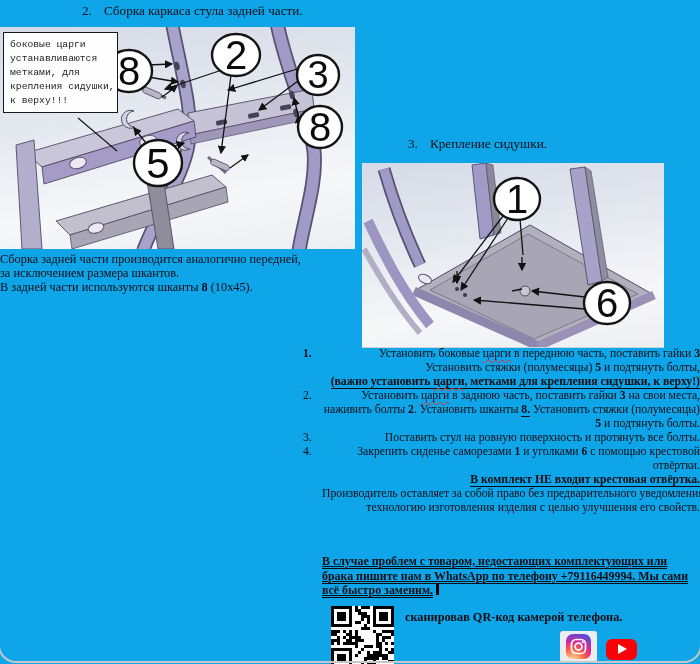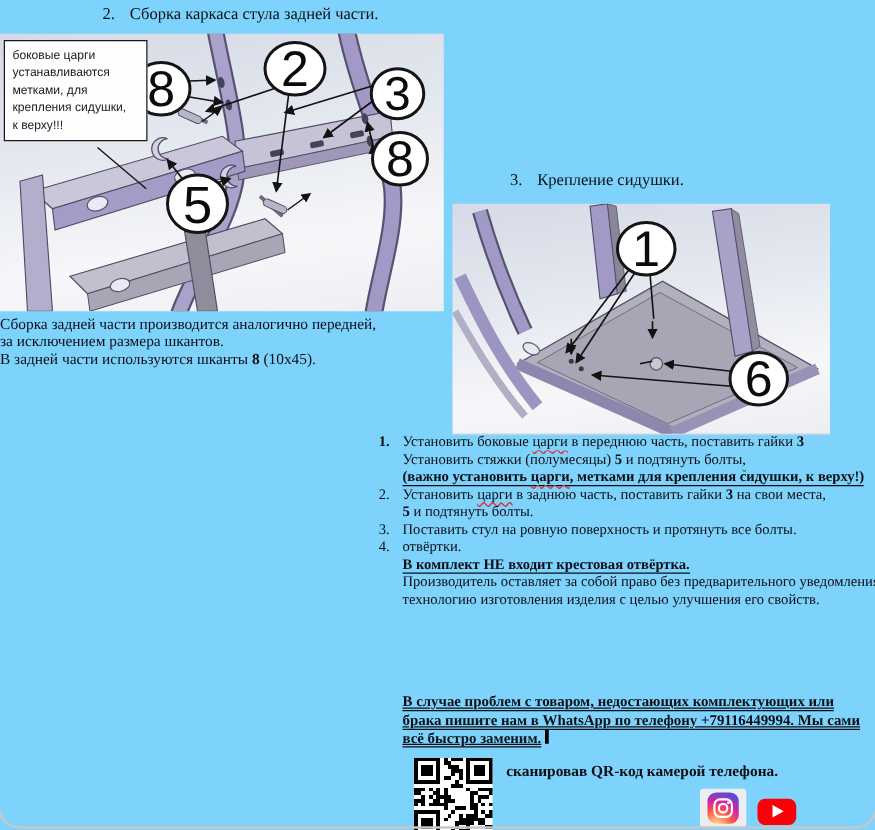--- a/index.html
+++ b/index.html
@@ -1,38 +1,38 @@
 <!DOCTYPE html>
 <html><head>
 <meta charset="utf-8">
 <style>
   html,body{margin:0;padding:0;background:#fff;}
-  .page{position:relative;width:700px;height:664px;background:#7dd3fc;overflow:hidden;
+  .page{position:relative;width:700px;height:664px;background:#0ea5e9;overflow:hidden;
         font-family:"Liberation Serif",serif;color:#0e0e14;}
   .pborder{position:absolute;left:-2px;right:-2px;top:-20px;bottom:1px;
            border:2px solid #c6c6cb;border-radius:18px;pointer-events:none;}
   
   .h2a{position:absolute;left:82px;top:3px;font-size:13.2px;white-space:nowrap;}
   .h3a{position:absolute;left:408px;top:136px;font-size:13.2px;white-space:nowrap;}
   .hnum{display:inline-block;margin-right:12px;}
   
   .ill{position:absolute;background:linear-gradient(172deg,#d5dae6 0%,#e4e8ef 38%,#f6f7f9 74%,#ecEEf2 100%);}
   #ill1{left:0;top:27px;width:355px;height:222px;}
   #ill2{left:362px;top:163px;width:302px;height:184px;border-bottom:1px solid #cdd1d8;}
   .notebox{position:absolute;left:3px;top:32px;width:103px;padding:5px 4px 4px 6px;background:#fefefe;
-           border:1.4px solid #17171c;font-family:Liberation Sans, sans-serif;
+           border:1.4px solid #17171c;font-family:Liberation Mono, monospace;
            font-size:9.7px;line-height:14.8px;color:#1a1a22;}
   
   .cap{position:absolute;left:0;top:252px;width:340px;text-align:left;
        font-size:12.3px;line-height:14px;}
   
   .steps{position:absolute;left:303px;top:347px;width:397px;font-size:11.7px;line-height:14px;}
   .step{display:flex;align-items:flex-start;}
   .sn{flex:none;width:19px;}
-  .sb{flex:1;min-width:0;}
+  .sb{flex:1;min-width:0;text-align:right;}
   .tl{white-space:nowrap;height:14px;}
   .b{font-weight:bold;}
   .u{border-bottom:1.2px solid #0e0e14;margin-top:37px;}
   .rw{text-decoration-line:underline;text-decoration-style:wavy;text-decoration-color:#e03131;
       text-decoration-thickness:1px;text-underline-offset:2px;}
   .gw{text-decoration-line:underline;text-decoration-style:wavy;text-decoration-color:#2f9e44;
       text-decoration-thickness:1px;text-underline-offset:2px;}
   .bar{display:inline-block;width:3px;height:11px;background:#000;margin-left:3px;vertical-align:-1px;}
   
   .warranty{position:absolute;left:322px;top:554px;font-size:11.9px;line-height:14.6px;}
@@ -205,32 +205,34 @@
       <div class="sb">
           <div class="tl"><span>Установить боковые </span><span class="rw">царги</span><span> в переднюю часть, поставить гайки </span><span class="b">3</span></div>
           <div class="tl"><span>Установить стяжки (полумесяцы) </span><span class="b">5</span><span> и подтянуть болты</span><span class="gw">,</span></div>
           <div class="tl"><span class="b u">(важно установить </span><span class="b u rw">царги</span><span class="b u">, метками для крепления сидушки, к верху!)</span></div>
         </div>
     </div>
     <div class="step">
       <span class="sn">2.</span>
       <div class="sb">
           <div class="tl"><span>Установить </span><span class="rw">царги</span><span> в заднюю часть, поставить гайки </span><span class="b">3</span><span> на свои места,</span></div>
+          <div class="tl"><span>наживить болты </span><span class="b">2</span><span>. Установить шканты </span><span class="b u">8.</span><span> Установить стяжки (полумесяцы)</span></div>
           <div class="tl"><span class="b">5</span><span> и подтянуть болты.</span></div>
         </div>
     </div>
     <div class="step">
       <span class="sn">3.</span>
       <div class="sb">
           <div class="tl"><span>Поставить стул на ровную поверхность и протянуть все болты.</span></div>
         </div>
     </div>
     <div class="step">
       <span class="sn">4.</span>
       <div class="sb">
+          <div class="tl"><span>&nbsp;Закрепить сиденье саморезами </span><span class="b">1</span><span> и уголками </span><span class="b">6</span><span> с помощью крестовой</span></div>
           <div class="tl"><span>отвёртки.</span></div>
           <div class="tl"><span class="b u">В комплект НЕ входит крестовая отвёртка.</span></div>
           <div class="tl"><span>Производитель оставляет за собой право без предварительного уведомления</span></div>
           <div class="tl"><span>технологию изготовления изделия с целью улучшения его свойств.</span></div>
         </div>
     </div>
   </div>
 
   <div class="warranty">
       <div class="tl"><span class="b u">В случае проблем с товаром, недостающих комплектующих или</span></div>

